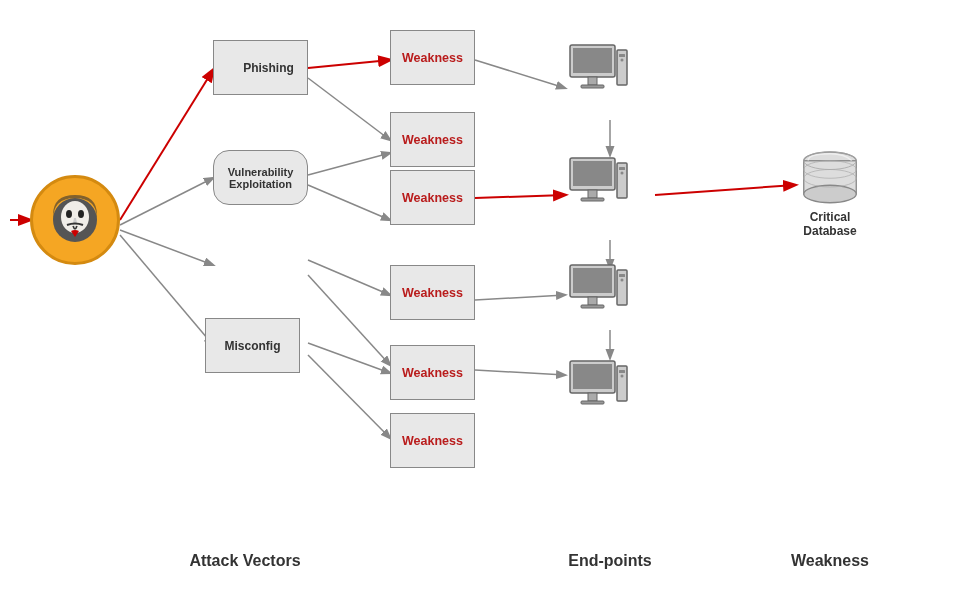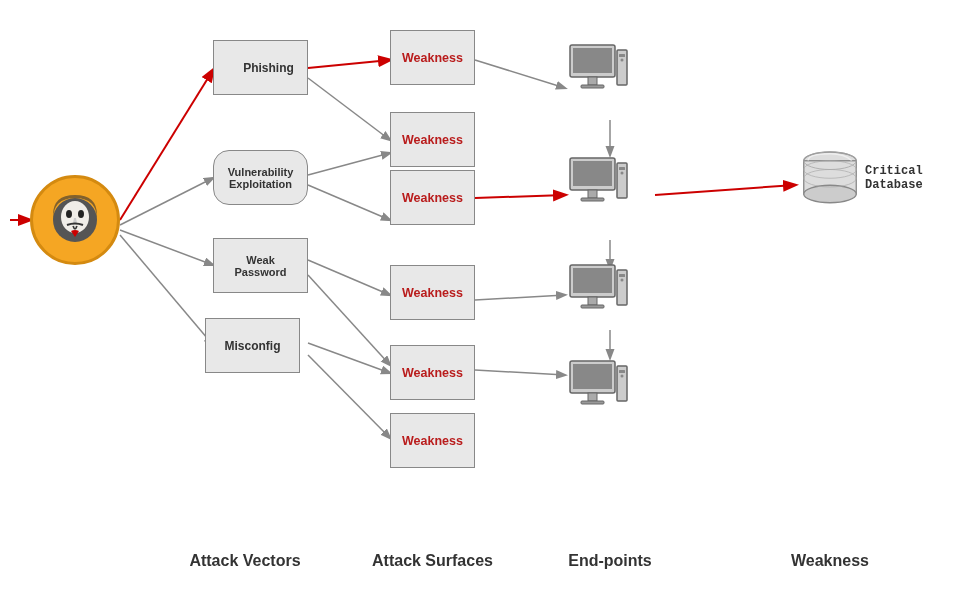--- a/index.html
+++ b/index.html
@@ -78,23 +78,22 @@
       position: absolute;
       display: flex;
       flex-direction: column;
       align-items: center;
     }
 
     
     .database {
       position: absolute;
       display: flex;
-      flex-direction: row;
-      align-items: center;
-      font-family: Liberation Mono, monospace;
+      flex-direction: column;
+      align-items: center;
     }
 
     
     .bottom-label {
       position: absolute;
       bottom: 20px;
       text-align: center;
       font-size: 16px;
       font-weight: bold;
       color: #333;
@@ -197,24 +196,20 @@
     </svg>
   </div>
 
   <div class="av-box" style="left:213px; top:40px;padding-left:16px;">
     <span>Phishing</span>
   </div>
   <div class="av-box" style="left:213px; top:150px; font-size:11px;border-radius:16px;">
     <span style="white-space:pre-line; text-align:center;">Vulnerability
 Exploitation</span>
   </div>
-  <div class="av-box" style="left:213px; top:238px; font-size:11px;">
-    <span style="white-space:pre-line; text-align:center;">Weak
-Password</span>
-  </div>
   <div class="av-box" style="left:205px; top:318px;">
     <span>Misconfig</span>
   </div>
 
   <div class="wk-box" style="left:390px; top:30px;">
     <span>Weakness</span>
   </div>
   <div class="wk-box" style="left:390px; top:112px;">
     <span>Weakness</span>
   </div>
@@ -295,23 +290,20 @@
 
       <path d="M10,18 Q10,10 35,10 Q52,10 60,18" stroke="#fff" stroke-width="1.5" fill="none" opacity="0.5"></path>
     </svg>
     <div style="text-align:center; font-size:12px; font-weight:bold; color:#333; margin-top:-5px; white-space:pre-line;">Critical
 Database</div>
   </div>
 
   <div class="bottom-label" style="left:155px; width:180px;">
     <span>Attack Vectors</span>
   </div>
-  <div class="bottom-label" style="left:345px; width:175px;">
-    <span>Attack Surfaces</span>
-  </div>
   <div class="bottom-label" style="left:550px; width:120px;">
     <span>End-points</span>
   </div>
   <div class="bottom-label" style="left:770px; width:120px;">
     <span>Weakness</span>
   </div>
 
 </div>
 
 </body></html>

